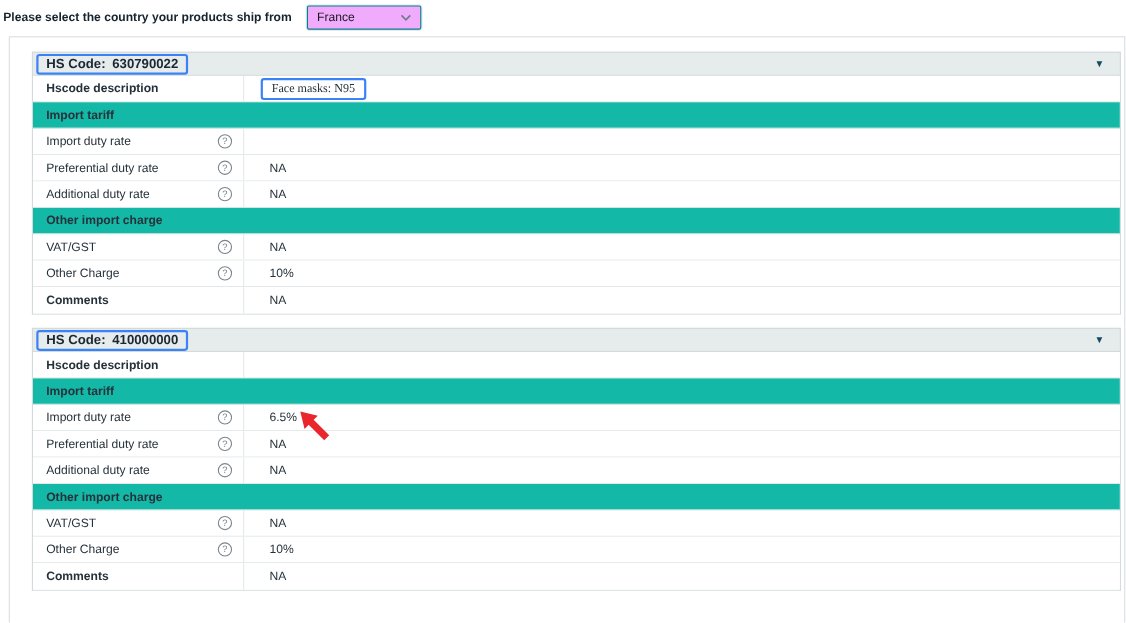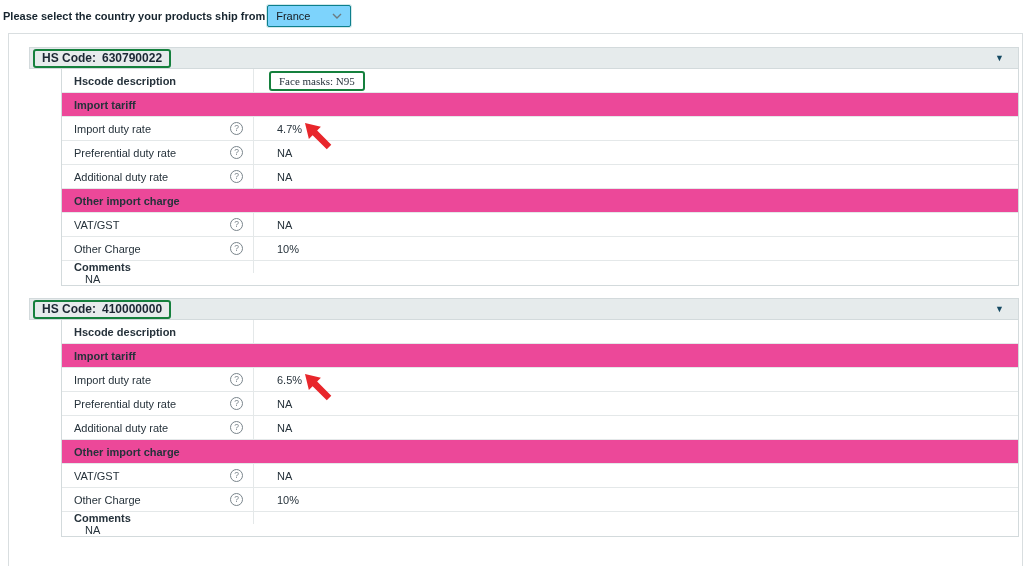--- a/index.html
+++ b/index.html
@@ -8,29 +8,29 @@
     background: #ffffff;
     font-family: "Liberation Sans", sans-serif;
     color: #26323b;
     overflow: hidden;
     position: relative;
   }
 
   
   .topbar {
     position: absolute; top: 4px; left: 3px;
-    display: flex; align-items: center; gap: 2px;
+    display: flex; align-items: center; gap: 14px;
     height: 24px;
   }
   .topbar-label { font-size: 11px; font-weight: bold; color: #16242e; }
   .select-box {
-    width: 84px; height: 22px;
+    width: 104px; height: 22px;
     border: 1px solid #0d7f8c; border-radius: 2px;
     box-shadow: 0 0 0 1px rgba(13,127,140,.18);
-    background: #7dd3fc;
+    background: #f0abfc;
     display: flex; align-items: center; justify-content: space-between;
     padding: 0 8px;
     font-size: 11px; color: #16191f;
     cursor: pointer;
   }
   .chev { width: 10px; height: 6px; display: block; }
 
   
   .panel {
     position: absolute; top: 33px; left: 8px; right: 1px;
@@ -52,40 +52,40 @@
     background: #e6ebec;
     border: 1px solid #d3dadc;
     padding: 0 14px 0 12px;
     cursor: pointer;
   }
   .hs-title {
     display: inline-flex; align-items: center; gap: 6px;
     font-weight: bold; font-size: 12px; color: #1b2733;
     padding: 0 7px 1px 7px; margin-left: -9px;
   }
-  .rbox { border: 2px solid #15803d; border-radius: 3px; }
+  .rbox { border: 2px solid #3b82f6; border-radius: 3px; }
   .caret { color: #164a63; font-size: 9px; line-height: 1; }
 
-  .tbl { border: 1px solid #d3dadc; border-top: none; background: #fff; margin-left: 32px; }
+  .tbl { border: 1px solid #d3dadc; border-top: none; background: #fff; }
   .row {
     display: flex; height: 24px;
     border-bottom: 1px solid #e4e8e9;
     background: #fff; position: relative;
   }
-  .row:last-child { border-bottom: none; flex-direction: column; }
+  .row:last-child { border-bottom: none; }
   .cell { display: flex; align-items: center; font-size: 11px; color: #26323b; }
   .cell.label {
     width: 192px; padding: 0 10px 0 12px;
     justify-content: space-between;
     border-right: 1px solid #e4e8e9;
     flex-shrink: 0;
   }
   .bold { font-weight: bold; }
   .cell.value { flex: 1; padding-left: 23px; position: relative; }
-  .row.section { background: #ec4899; }
+  .row.section { background: #14b8a6; }
   .row.section .cell { padding-left: 12px; font-weight: bold; }
 
   .help {
     width: 13px; height: 13px; border-radius: 50%;
     border: 1px solid #7a858c; color: #7a858c;
     font-size: 8.5px; line-height: 1;
     display: flex; align-items: center; justify-content: center;
     cursor: pointer; flex-shrink: 0;
   }
 
@@ -129,28 +129,20 @@
         </div>
       </div>
       <div class="row section">
         <div class="cell">Import tariff</div>
       </div>
       <div class="row">
         <div class="cell label">
           <span>Import duty rate</span>
           <span class="help">?</span>
         </div>
-        <div class="cell value">
-          <span>4.7%</span>
-          <svg class="arrow" viewBox="-20 -20 40 40">
-            <g transform="rotate(225)">
-              <polygon points="-17,-3.2 3,-3.2 3,-8.5 17,0 3,8.5 3,3.2 -17,3.2" fill="#e8262b"></polygon>
-            </g>
-          </svg>
-        </div>
       </div>
       <div class="row">
         <div class="cell label">
           <span>Preferential duty rate</span>
           <span class="help">?</span>
         </div>
         <div class="cell value">
           <span>NA</span>
         </div>
       </div>

